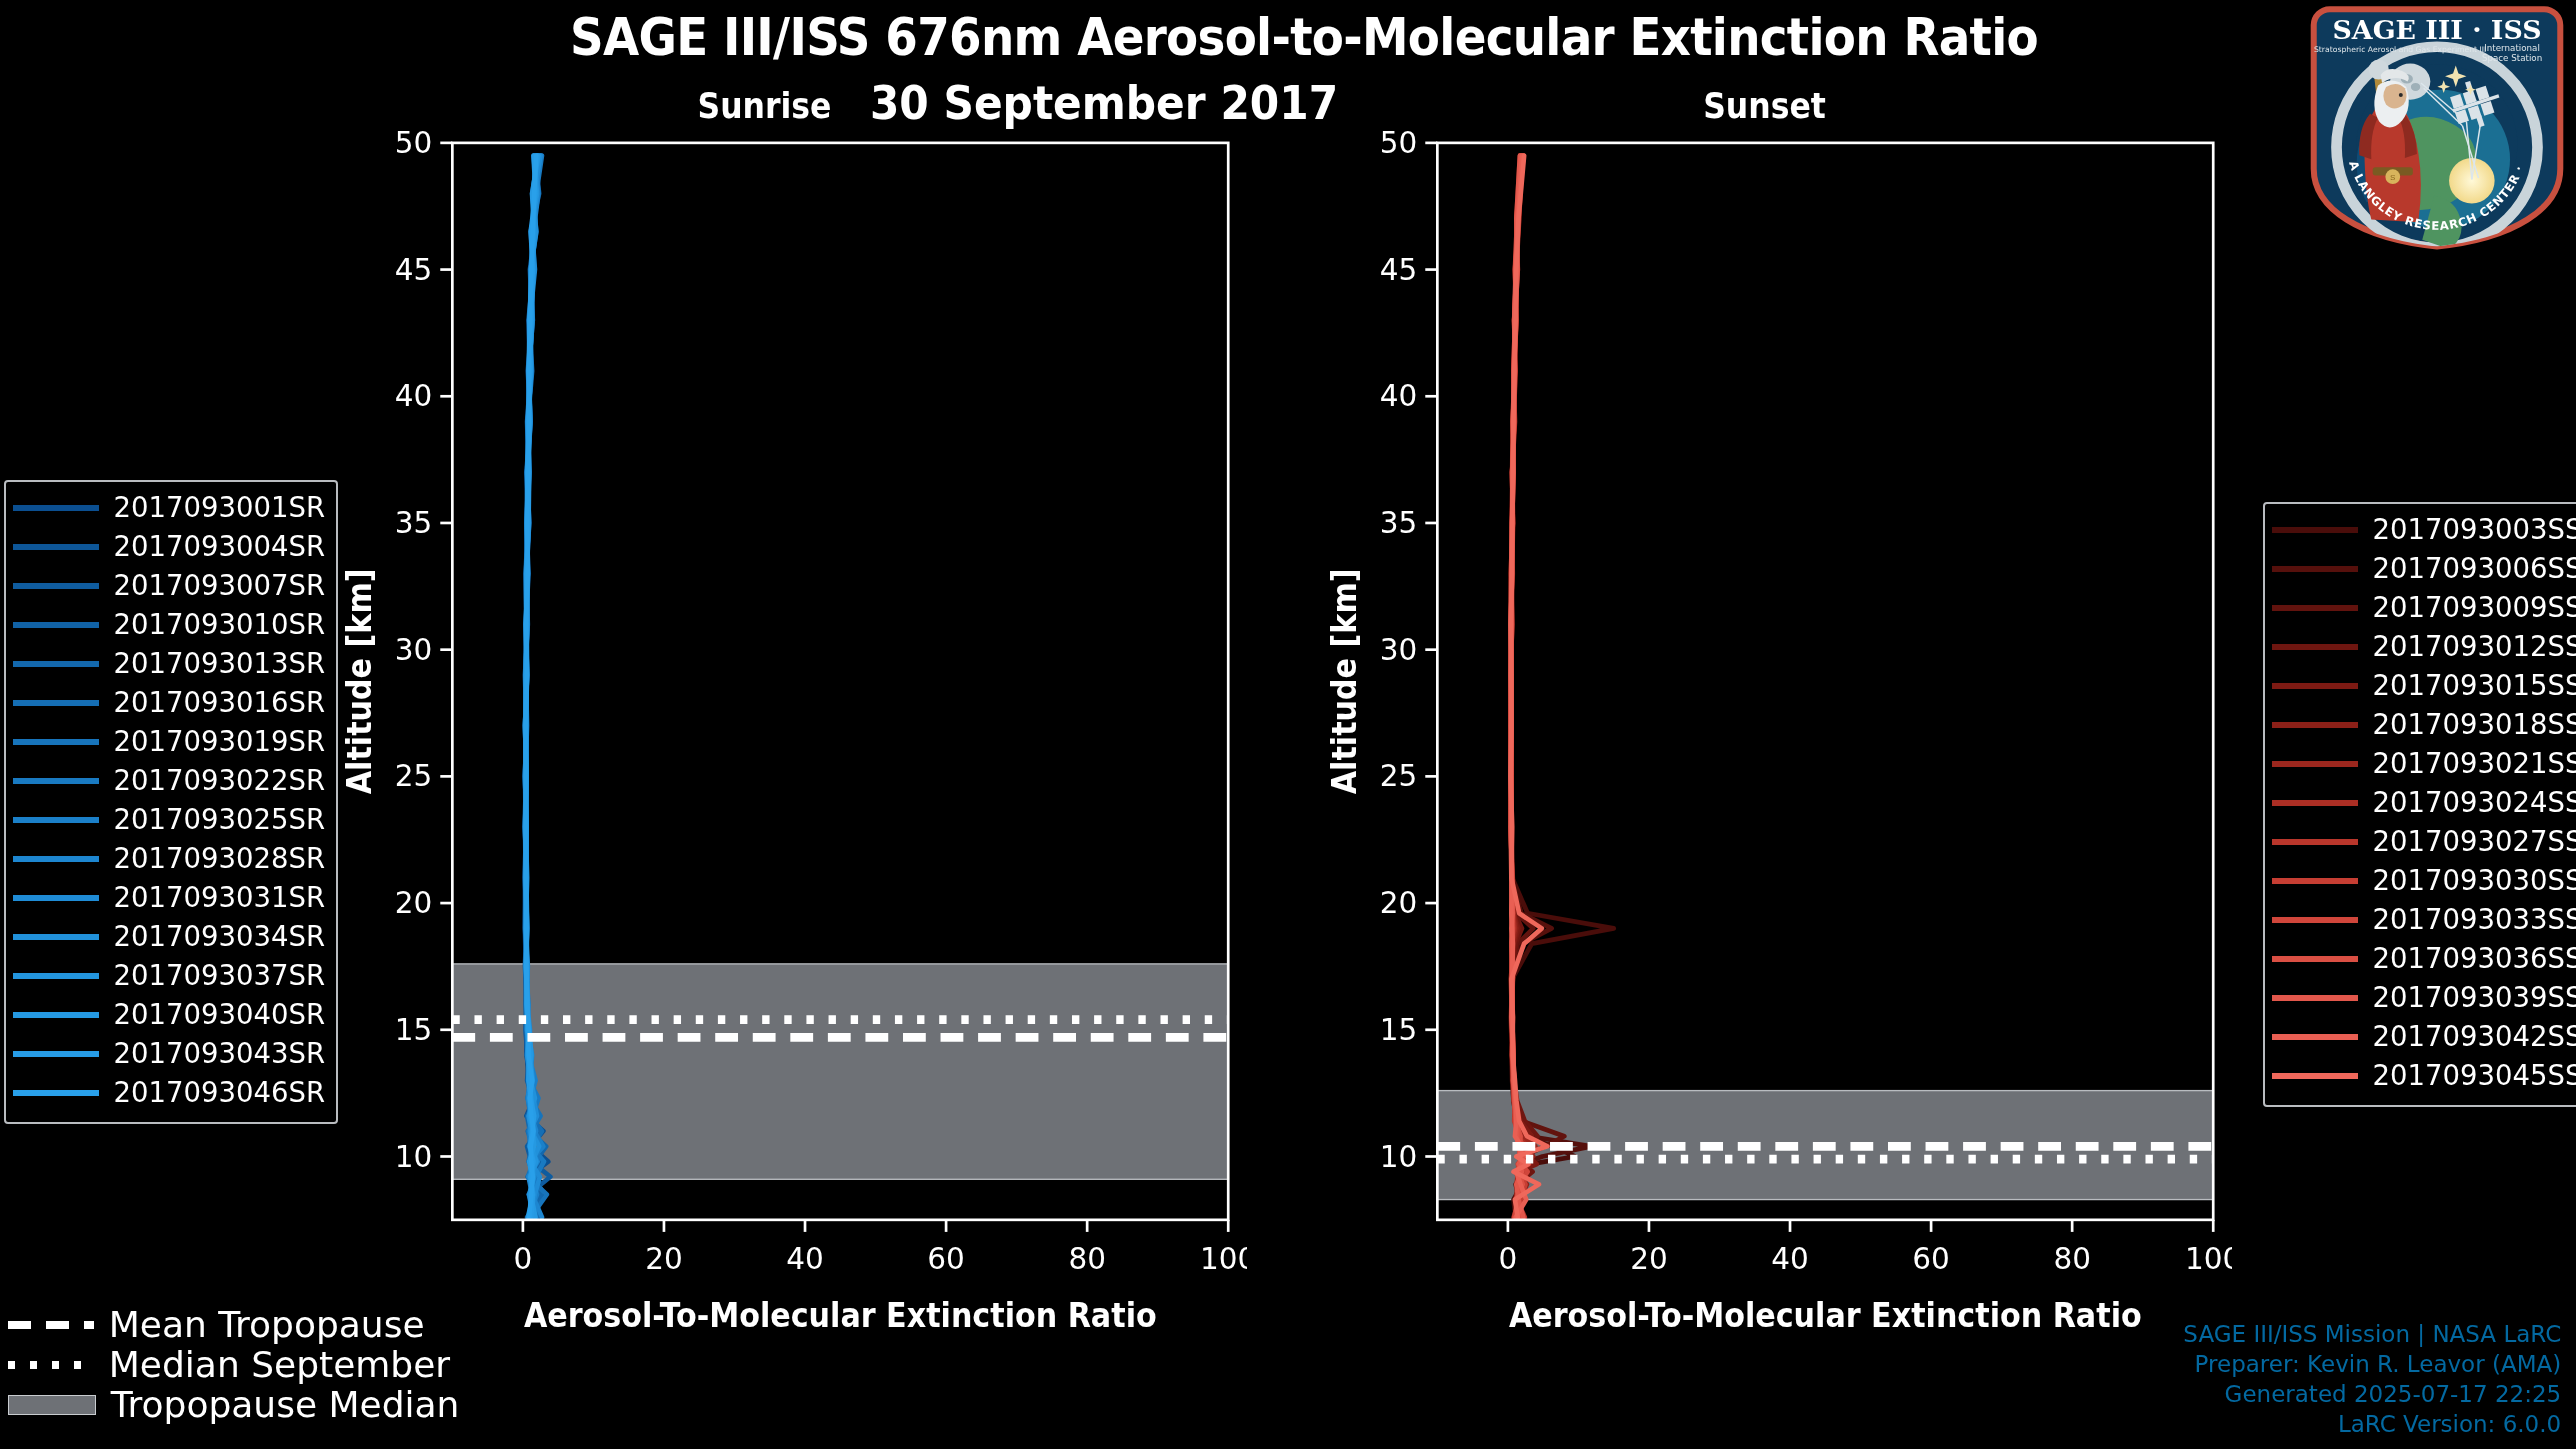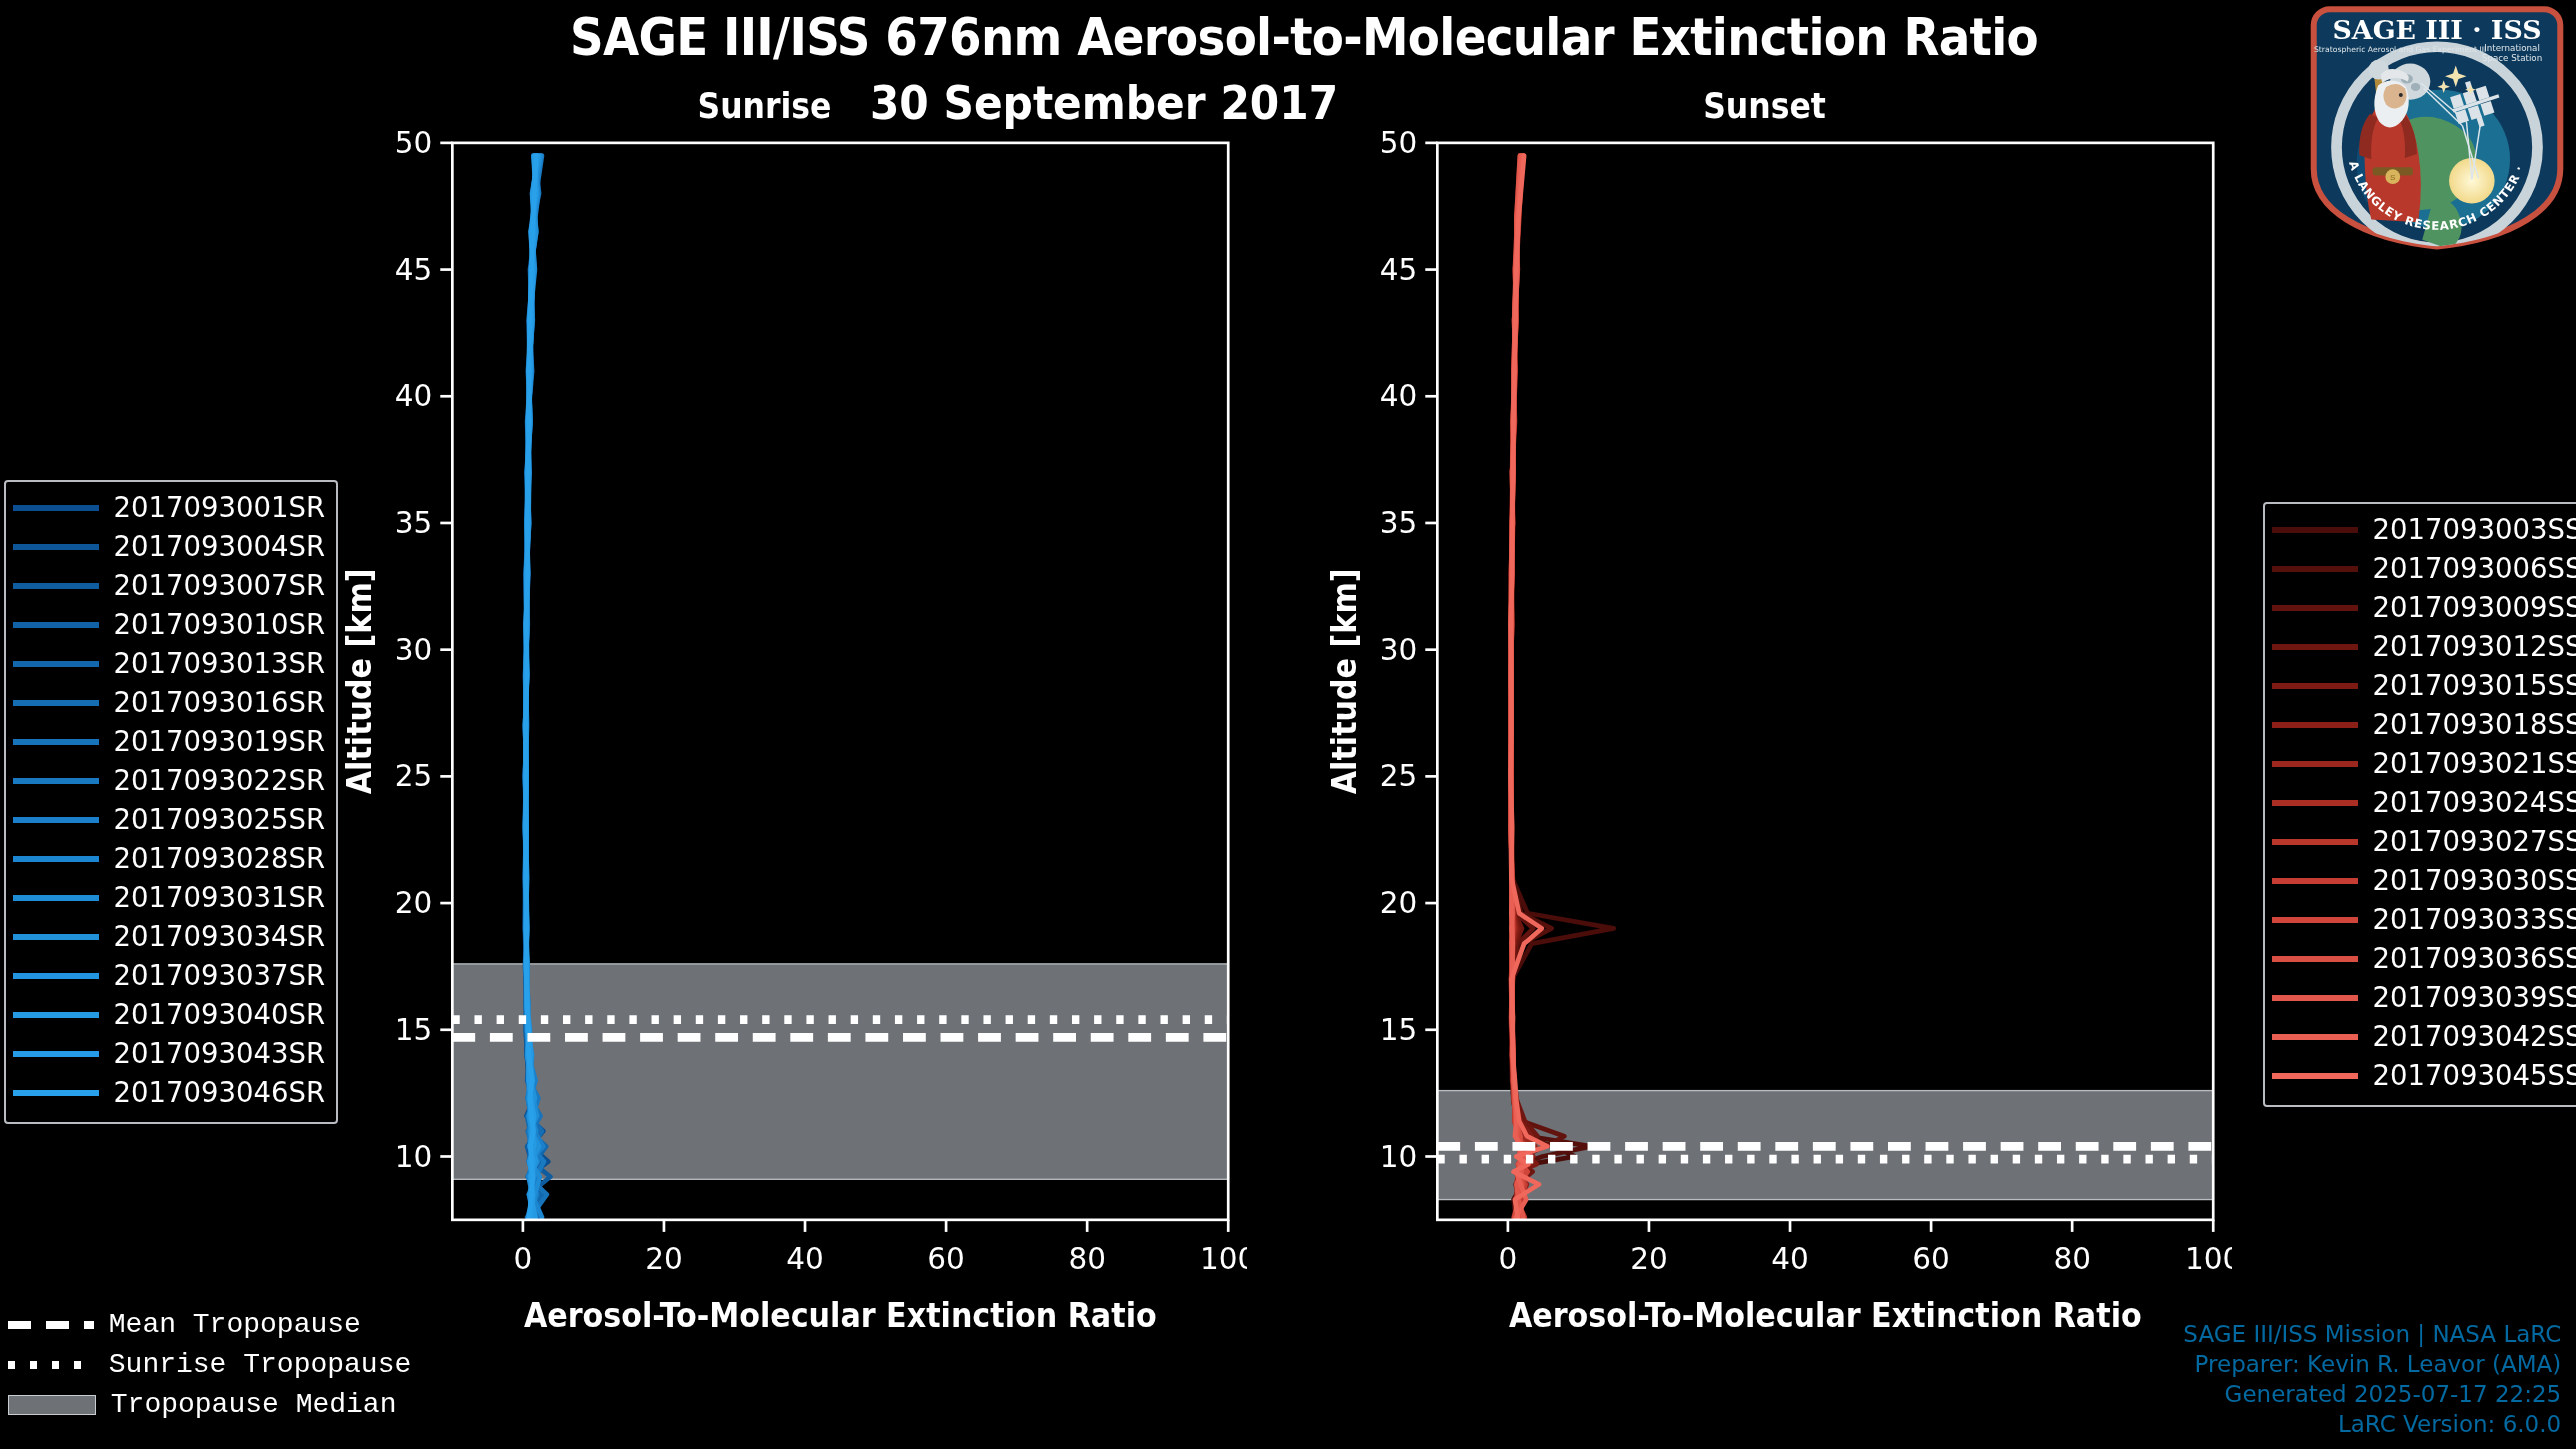--- a/index.html
+++ b/index.html
@@ -29,21 +29,21 @@
   .legend-row{display:flex;align-items:center;height:39px;}
   .swatch{width:86px;height:6px;flex:0 0 86px;margin-right:14.8px;}
   .swatch-wide{width:86px;height:17.4px;flex:0 0 86px;margin-right:14.8px;
       border:1.3px solid #c9ccd0;}
   .lg-label{font:27.5px/1.0 "DejaVu Sans","Liberation Sans",sans-serif;
       color:#fff;white-space:nowrap;}
   #legend-sunrise{left:4px;top:480px;}
   #legend-sunset{left:2263px;top:502px;}
   #legend-tropopause{left:8px;top:1305px;}
   #legend-tropopause .legend-row{height:40px;}
-  #legend-tropopause .lg-label{font-size:28px;font-family:Liberation Mono, monospace;}
+  #legend-tropopause .lg-label{font-size:36px;}
   
   .sw-dash{height:8px;background:
       repeating-linear-gradient(90deg,#fff 0 23px,transparent 23px 38px);}
   .sw-dot{height:8px;background:
       repeating-linear-gradient(90deg,#fff 0 7.4px,transparent 7.4px 22px);}
   
   #credits{right:14.8px;bottom:9.4px;text-align:right;color:#0369a1;
       font:23px/1.30 "DejaVu Sans","Liberation Sans",sans-serif;}
   
   #logo{right:5.4px;top:1.3px;width:268px;height:255px;}
@@ -302,21 +302,21 @@
       <span class="lg-label">2017093045SS</span>
     </div>
   </div>
 <div class="abs" id="legend-tropopause">
     <div class="legend-row">
       <span class="swatch sw-dash"></span>
       <span class="lg-label">Mean Tropopause</span>
     </div>
     <div class="legend-row">
       <span class="swatch sw-dot"></span>
-      <span class="lg-label">Sunrise Tropopause</span>
+      <span class="lg-label">Median September</span>
     </div>
     <div class="legend-row">
       <span class="swatch-wide" style="background: rgb(110, 113, 118);"></span>
       <span class="lg-label">Tropopause Median</span>
     </div>
   </div>
 
 <div class="abs" id="credits">
     <div>SAGE III/ISS Mission | NASA LaRC</div>
     <div>Preparer: Kevin R. Leavor (AMA)</div>

